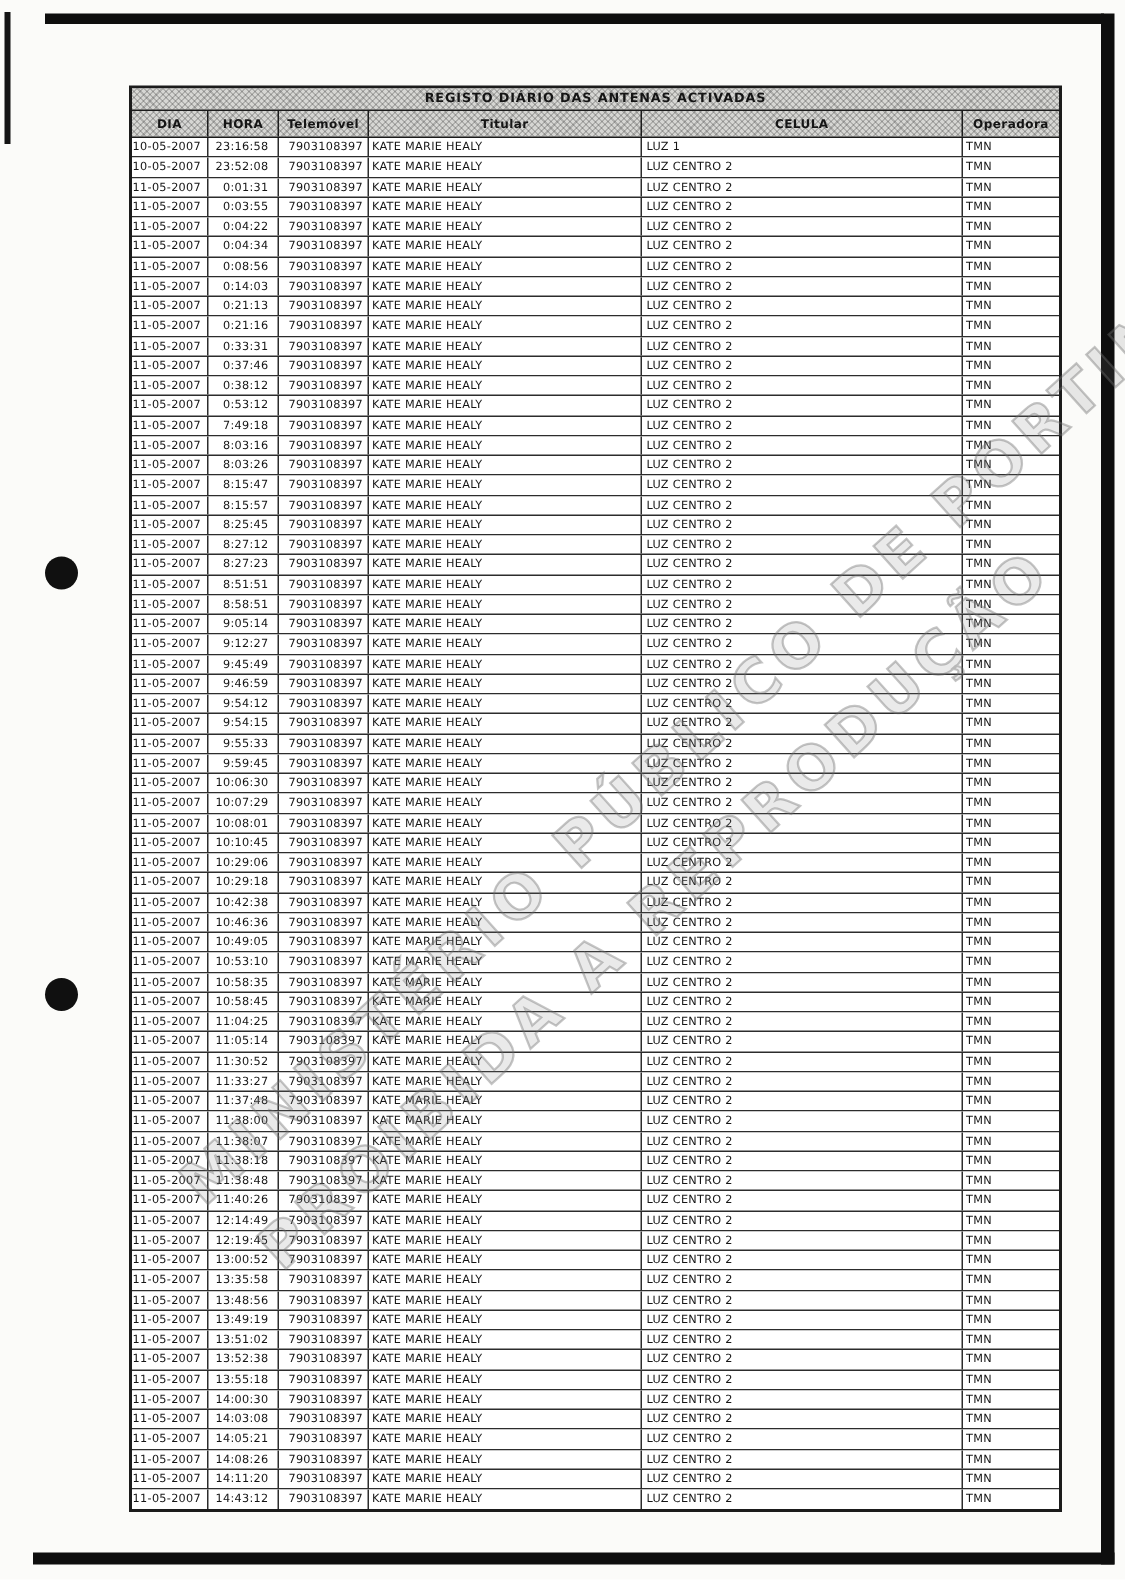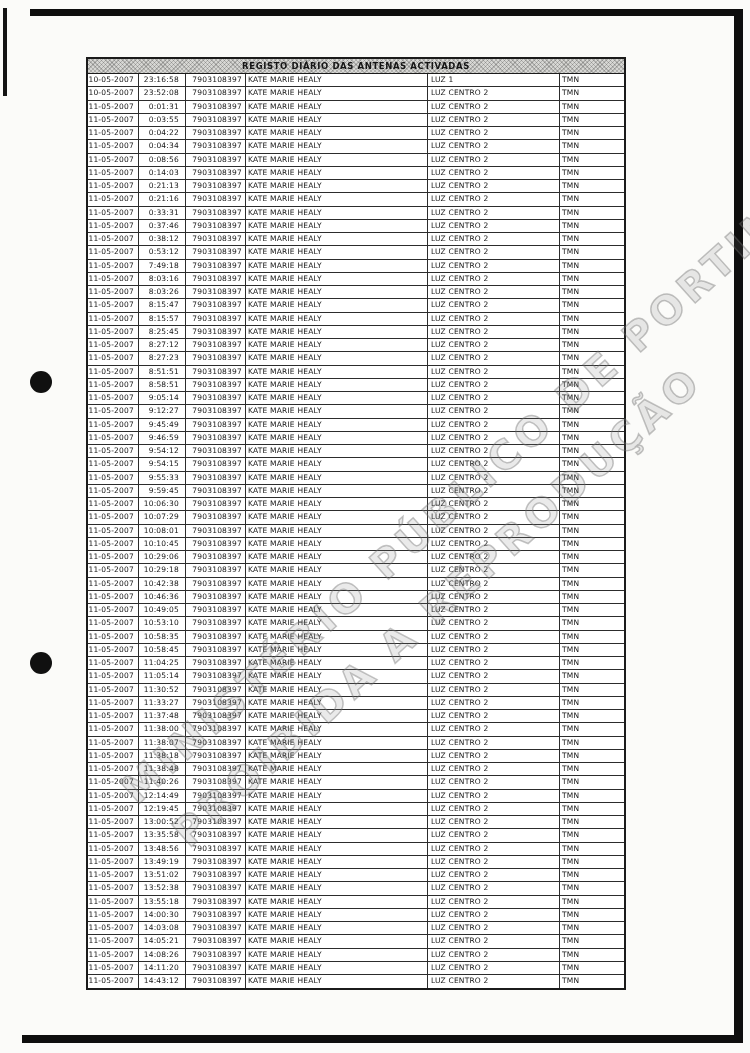--- a/index.html
+++ b/index.html
@@ -15,21 +15,21 @@
   .frame-top{position:absolute;left:30px;top:9px;width:706px;height:7px;background:#0e0e0e;}
   .frame-right{position:absolute;left:734px;top:9px;width:9px;height:1034px;background:#0e0e0e;}
   .frame-bottom{position:absolute;left:22px;top:1035px;width:721px;height:8px;background:#0e0e0e;}
   .frame-left-tick{position:absolute;left:3px;top:8px;width:4px;height:88px;background:#141414;}
   .punch{position:absolute;width:22px;height:22px;border-radius:50%;background:#101010;}
   .punch.p1{left:30px;top:371px;}
   .punch.p2{left:30px;top:652px;}
 
   
   .doc-table{
-    position:absolute;left:86px;top:57px;width:540px;
+    position:absolute;left:86px;top:57px;width:622px;
     border:2px solid #1b1b1b;
     box-sizing:border-box;
     background:#fff;
   }
   .hatch{
     background-color:#d6d6d3;
     background-image:
       repeating-linear-gradient(45deg, rgba(40,40,40,.22) 0 1px, transparent 1px 3px),
       repeating-linear-gradient(-45deg, rgba(40,40,40,.22) 0 1px, transparent 1px 3px);
   }
@@ -105,20 +105,28 @@
 <div class="frame-right"></div>
 <div class="frame-bottom"></div>
 <div class="frame-left-tick"></div>
 
 <div class="punch p1"></div>
 <div class="punch p2"></div>
 
 <div class="doc-table">
   <div class="title-row hatch">REGISTO DIÁRIO DAS ANTENAS ACTIVADAS</div>
 
+  <div class="header-row hatch">
+    <div class="cell c0">DIA</div>
+    <div class="cell c1">HORA</div>
+    <div class="cell c2">Telemóvel</div>
+    <div class="cell c3">Titular</div>
+    <div class="cell c4">CELULA</div>
+    <div class="cell c5">Operadora</div>
+  </div>
 
   <div>
 
   <div class="row" style="">
       <div class="cell c0">10-05-2007</div>
       <div class="cell c1">23:16:58</div>
       <div class="cell c2">7903108397</div>
       <div class="cell c3">KATE MARIE HEALY</div>
       <div class="cell c4">LUZ 1</div>
       <div class="cell c5">TMN</div>

